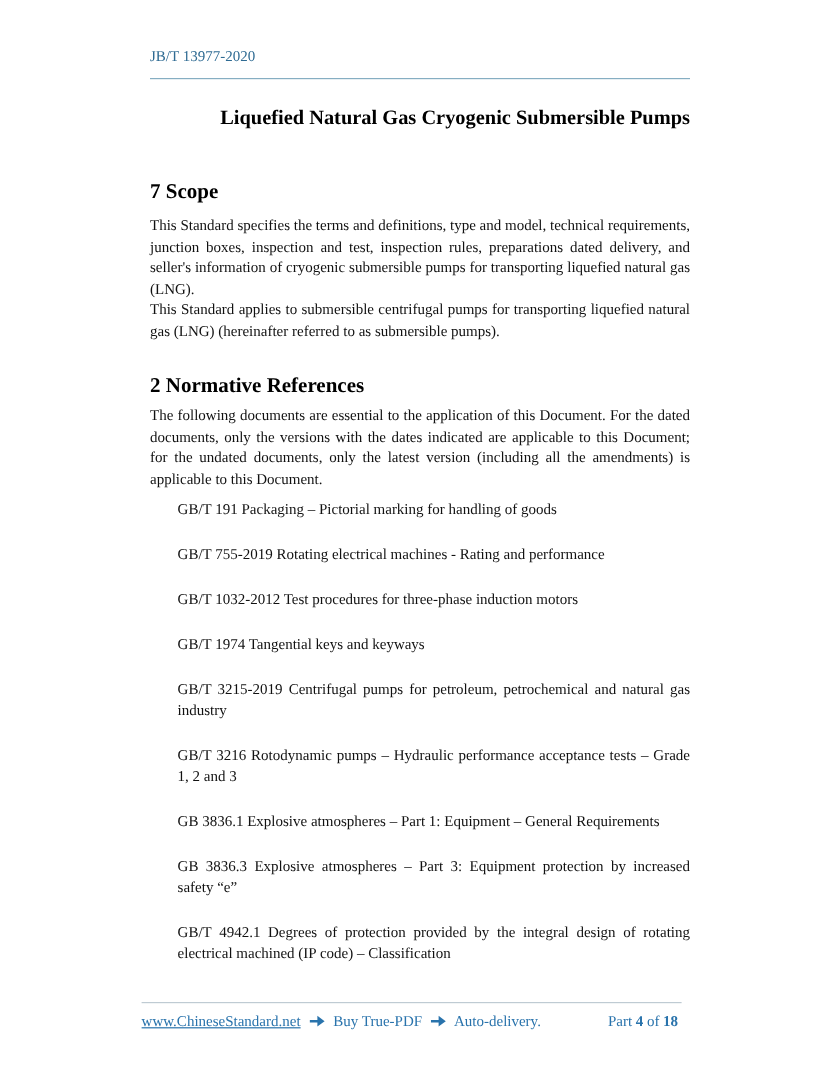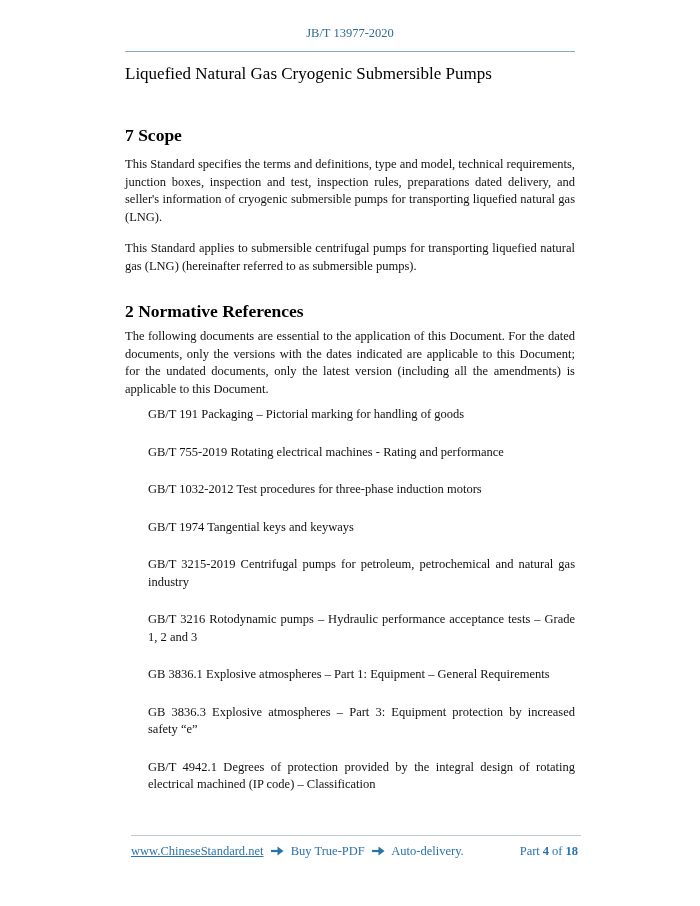--- a/index.html
+++ b/index.html
@@ -8,65 +8,64 @@
     width:700px; height:906px;
     background:#ffffff;
     font-family:"Liberation Serif", serif;
     color:#111111;
     overflow:hidden;
     margin:0 auto;
   }
   .content { margin:0 125px; width:450px; }
 
   .doc-header {
-    padding-top:26px;
-    text-align:center;
+    padding-top:40px;
     font-size:12.5px; line-height:15px;
     color:#2F6B93;
   }
   .header-rule {
     border:none; border-top:1px solid #86AEC2;
     margin:10px 0 0 0; height:0;
   }
 
   .doc-title {
-    margin-top:11px;
+    margin-top:21px;
     font-size:17px; line-height:22px;
-    font-weight:normal; text-align:left;
+    font-weight:bold; text-align:right;
     color:#000000;
   }
 
   .section-heading {
     font-size:17.5px; line-height:22px;
     font-weight:bold; color:#000000;
     margin:0;
   }
   .heading-scope { margin-top:39px; }
   .heading-normative { margin-top:25px; }
 
   .para {
     margin:0;
     font-size:12.5px; line-height:17.5px;
     text-align:justify;
   }
   .para-scope-1 { margin-top:10px; }
-  .para-scope-2 { margin-top:14px; }
+  .para-scope-2 { margin-top:0; }
   .para-normative-intro { margin-top:6px; }
 
   .ref-list { margin-top:8px; padding-left:23px; }
   .ref {
     margin:0;
     font-size:12.5px; line-height:17.5px;
     text-align:justify;
   }
   .ref + .ref { margin-top:20px; }
 
   .footer {
     position:absolute;
-    left:131px; top:835px; width:450px;
+    left:118px; top:835px; width:450px;
     border-top:1px solid #BFCBD3;
     color:#2973AC;
   }
   .footer-row {
     padding-top:8px;
     display:flex; justify-content:space-between; align-items:baseline;
     font-size:12.5px; line-height:15px;
   }
   .footer-left { white-space:nowrap; }
   .footer-link {

